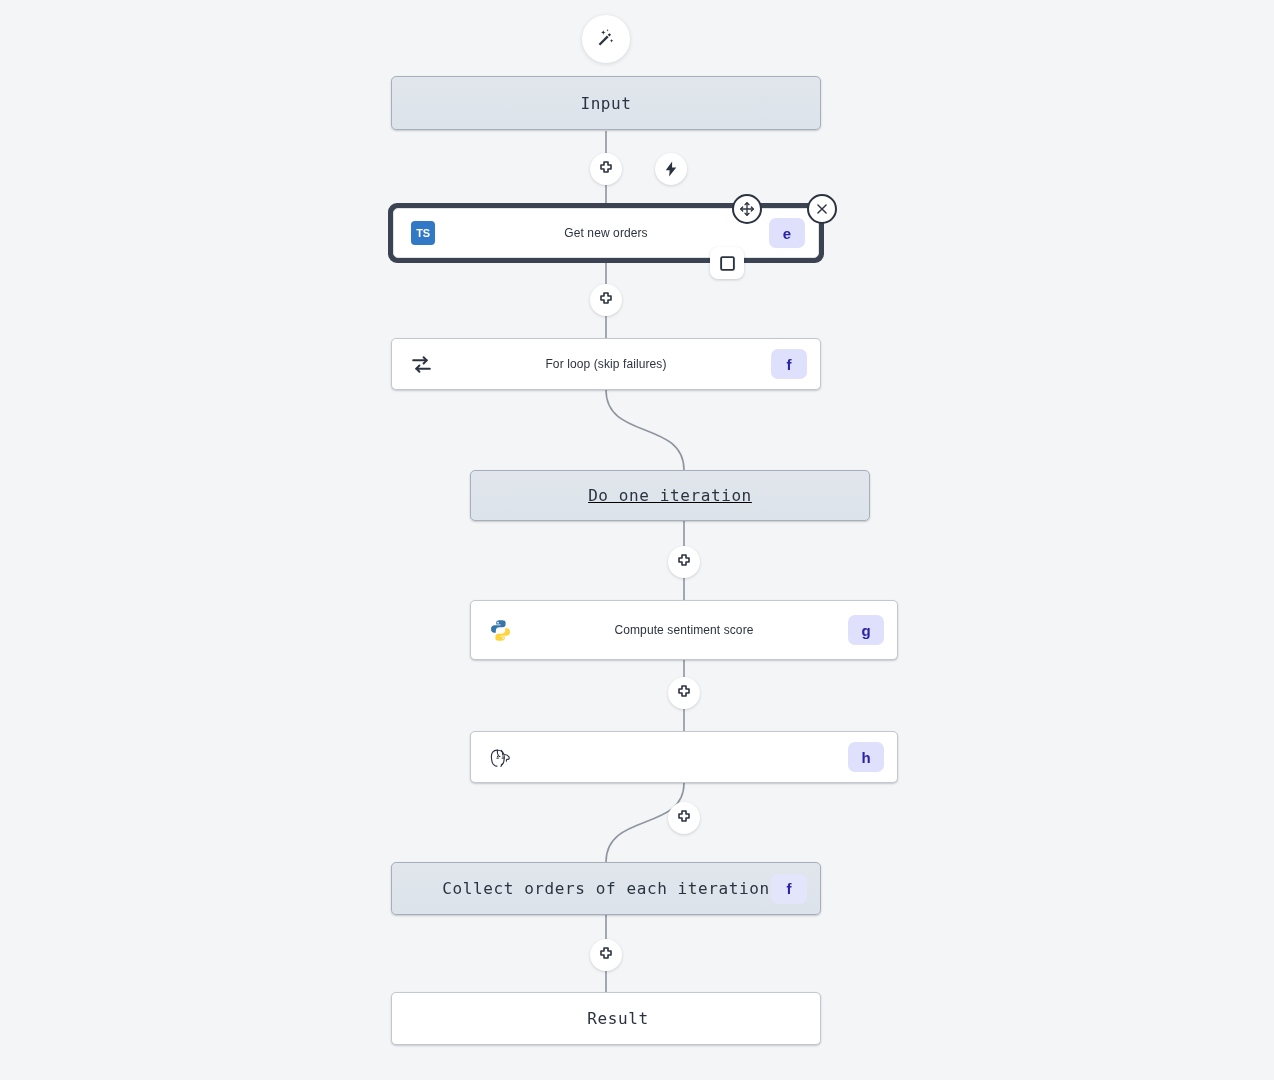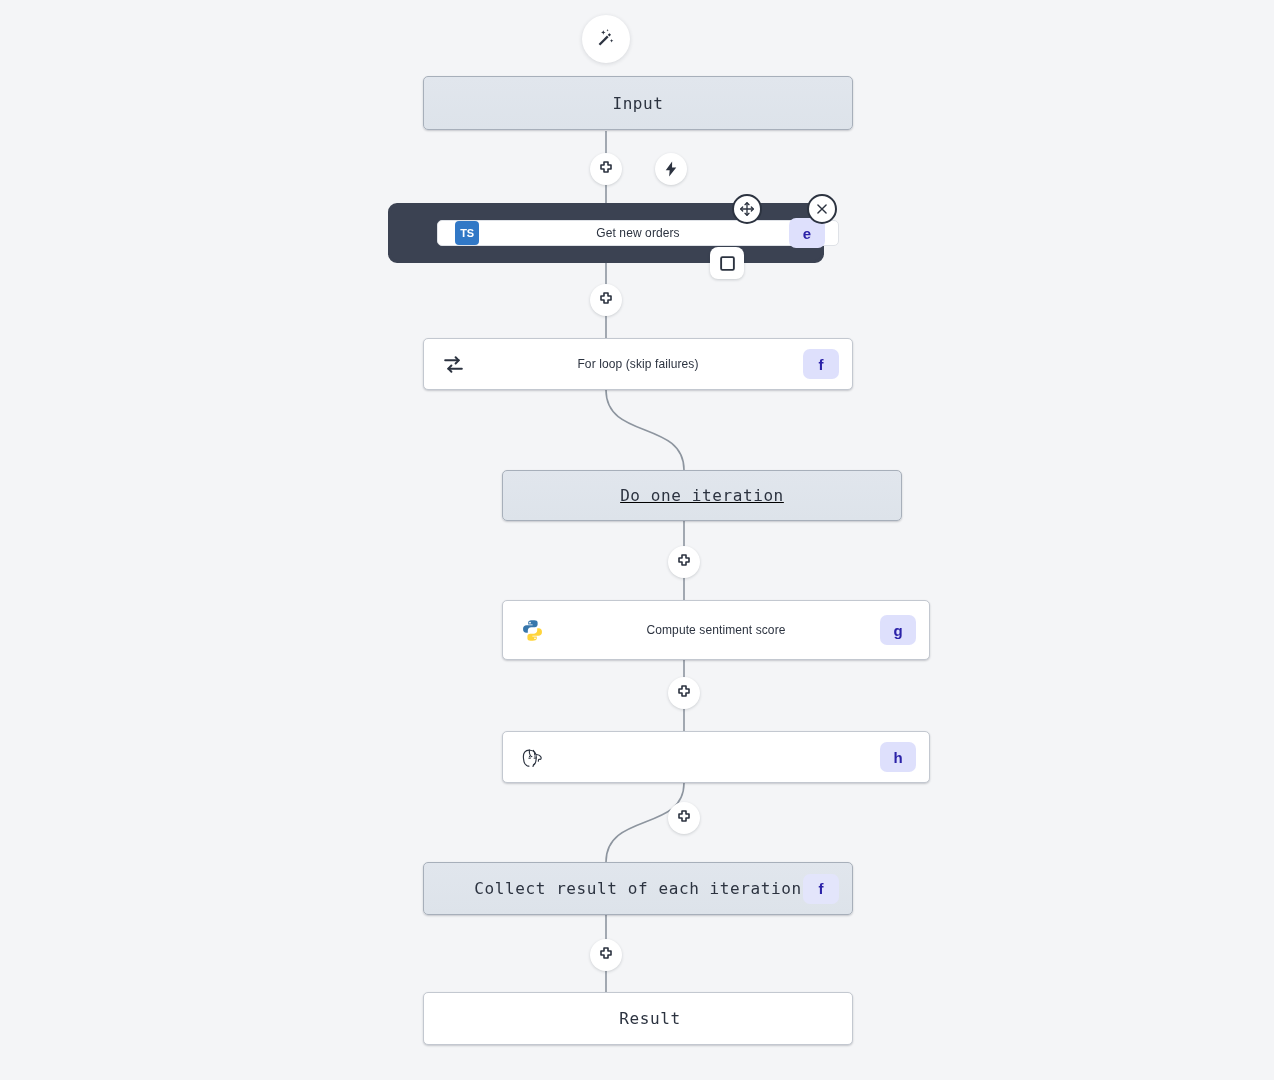--- a/index.html
+++ b/index.html
@@ -29,21 +29,20 @@
   
   .node {
     position: absolute;
     box-sizing: border-box;
     display: flex;
     align-items: center;
     border-radius: 5px;
     border: 1px solid #9aa2ad;
     box-shadow: 0 1px 2px rgba(30,38,50,0.22);
     background: #ffffff;
-    margin-left: 32px;
   }
   .node.tinted {
     background: linear-gradient(180deg,#e1e6ed 0%,#dde3ea 100%);
     border-color: #a7afba;
   }
   .node.plain {
     border-color: #c3c8d0;
   }
   .node-label {
     flex: 1 1 auto;
@@ -86,21 +85,21 @@
     justify-content: center;
   }
   .badge.flat { background: #e3e5fb; }
 
   
   .selected-wrap {
     position: absolute;
     box-sizing: border-box;
     border: 3px solid #3b4252;
     border-radius: 9px;
-    padding: 14px;
+    padding: 2px;
     background: #3b4252;
   }
   .selected-wrap .node {
     position: relative;
     left: 0; top: 0;
     width: 100%;
     height: 100%;
     border-color: #dfe2e7;
     box-shadow: none;
   }
@@ -306,21 +305,21 @@
     <span class="badge">h</span>
   </div>
 
   <div class="round-btn" style="left:668px; top:802px;">
     <svg width="18" height="18" viewBox="0 0 18 18">
       <path d="M7 2 h4 v3 h3 v4 h-3 v3 h-4 v-3 h-3 v-4 h3 z" fill="#ffffff" stroke="#2c3340" stroke-width="1.6" stroke-linejoin="round"></path>
     </svg>
   </div>
 
   <div class="node tinted" style="left:391px; top:862px; width:430px; height:53px;">
-    <span class="node-label mono">Collect result of each iteration</span>
+    <span class="node-label mono">Collect orders of each iteration</span>
     <span class="badge flat">f</span>
   </div>
 
   <div class="round-btn" style="left:590px; top:939px;">
     <svg width="18" height="18" viewBox="0 0 18 18">
       <path d="M7 2 h4 v3 h3 v4 h-3 v3 h-4 v-3 h-3 v-4 h3 z" fill="#ffffff" stroke="#2c3340" stroke-width="1.6" stroke-linejoin="round"></path>
     </svg>
   </div>
 
   <div class="node plain" style="left:391px; top:992px; width:430px; height:53px;padding-left:24px;">

